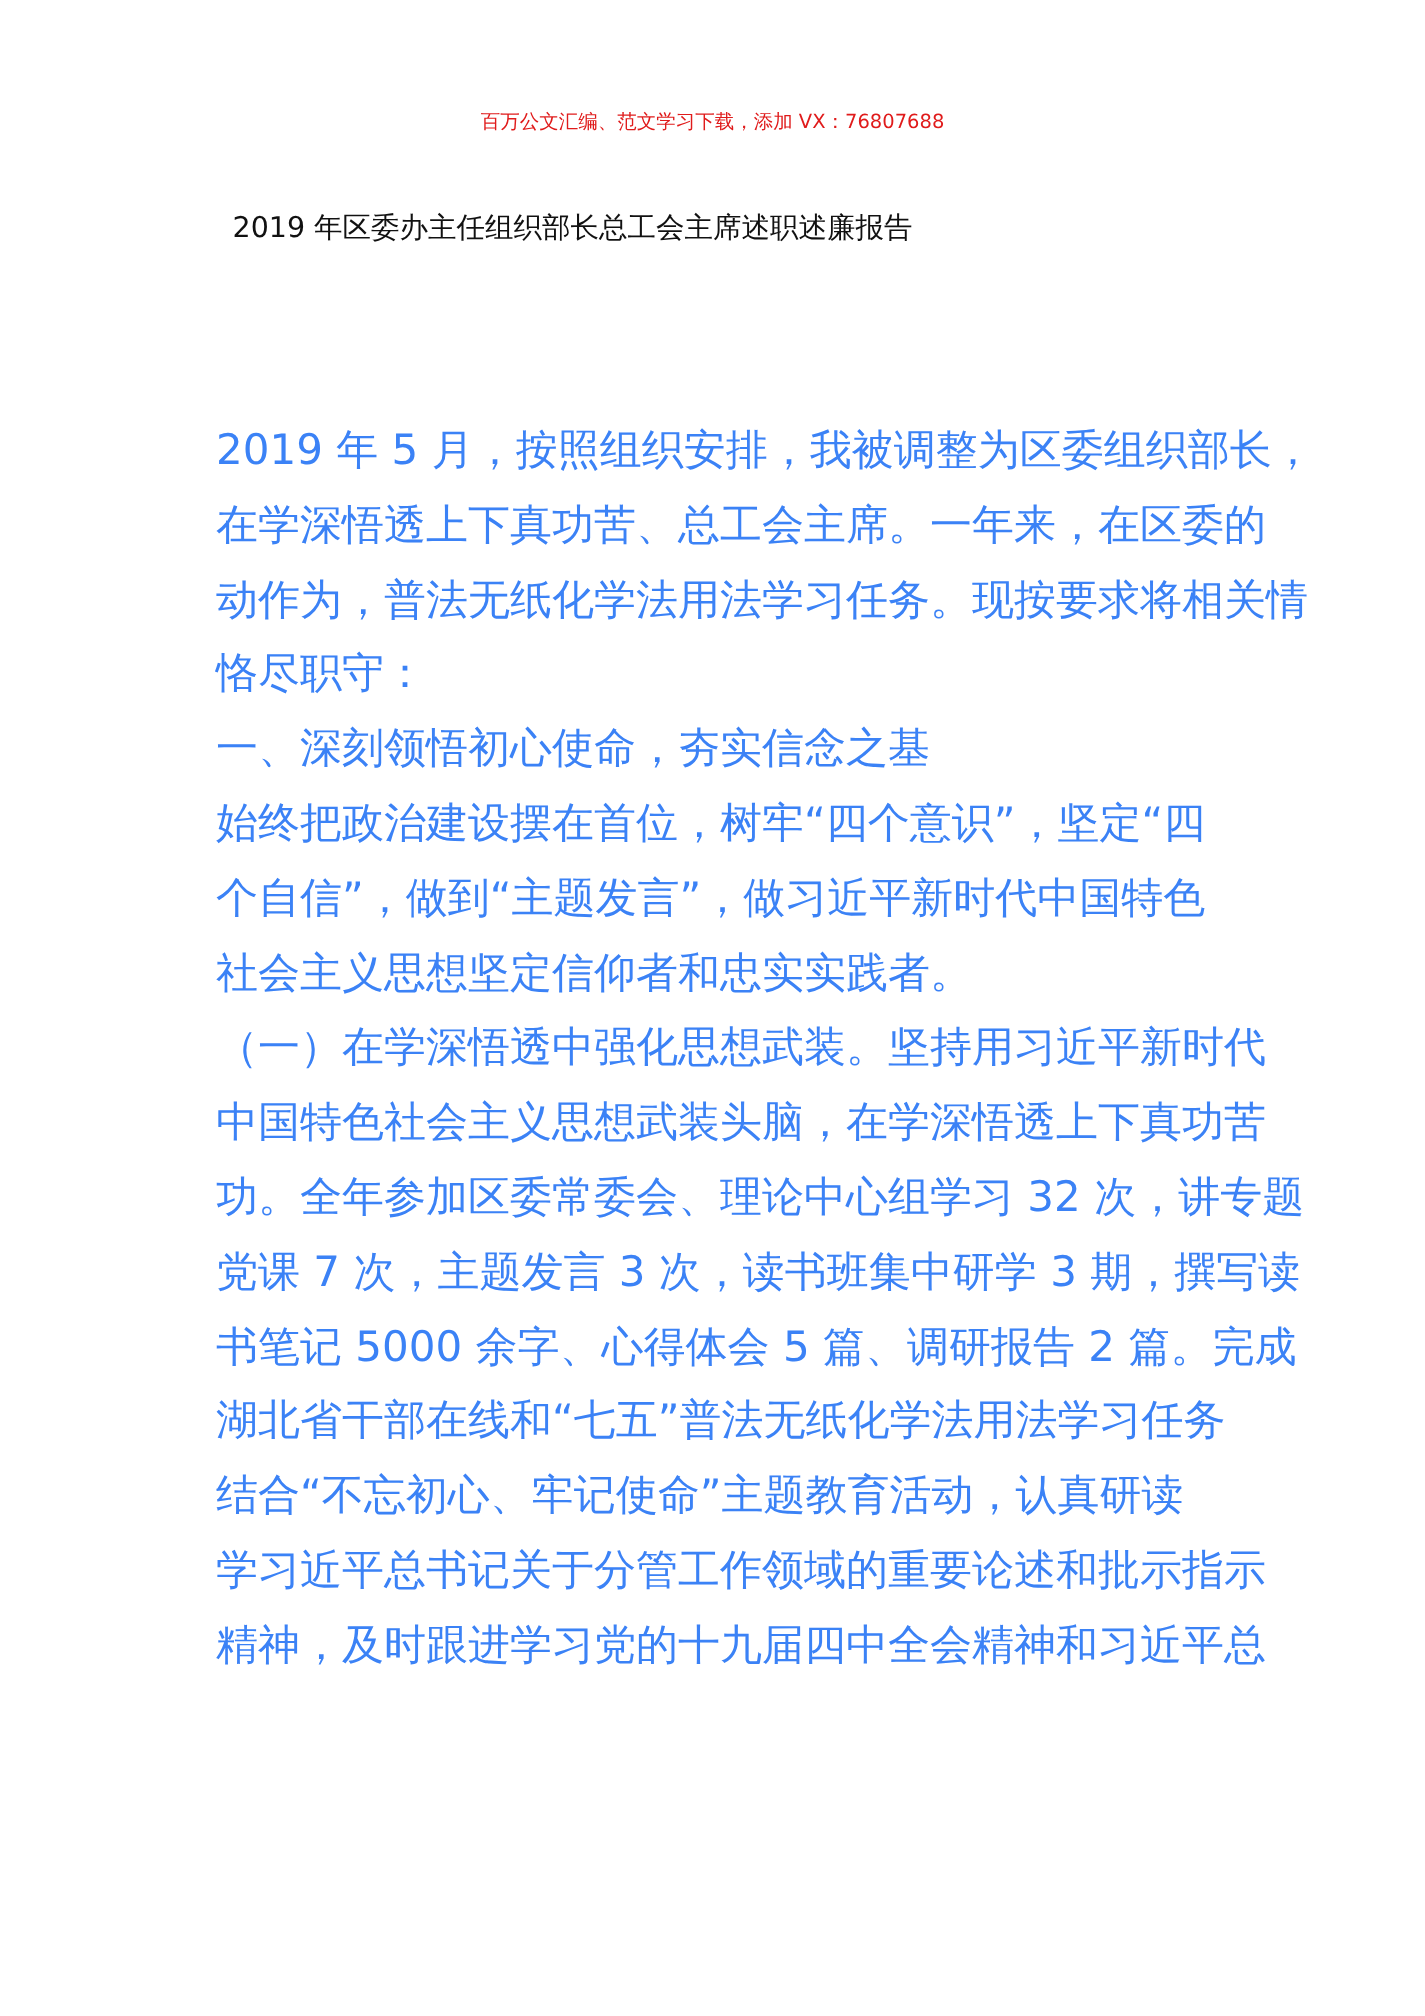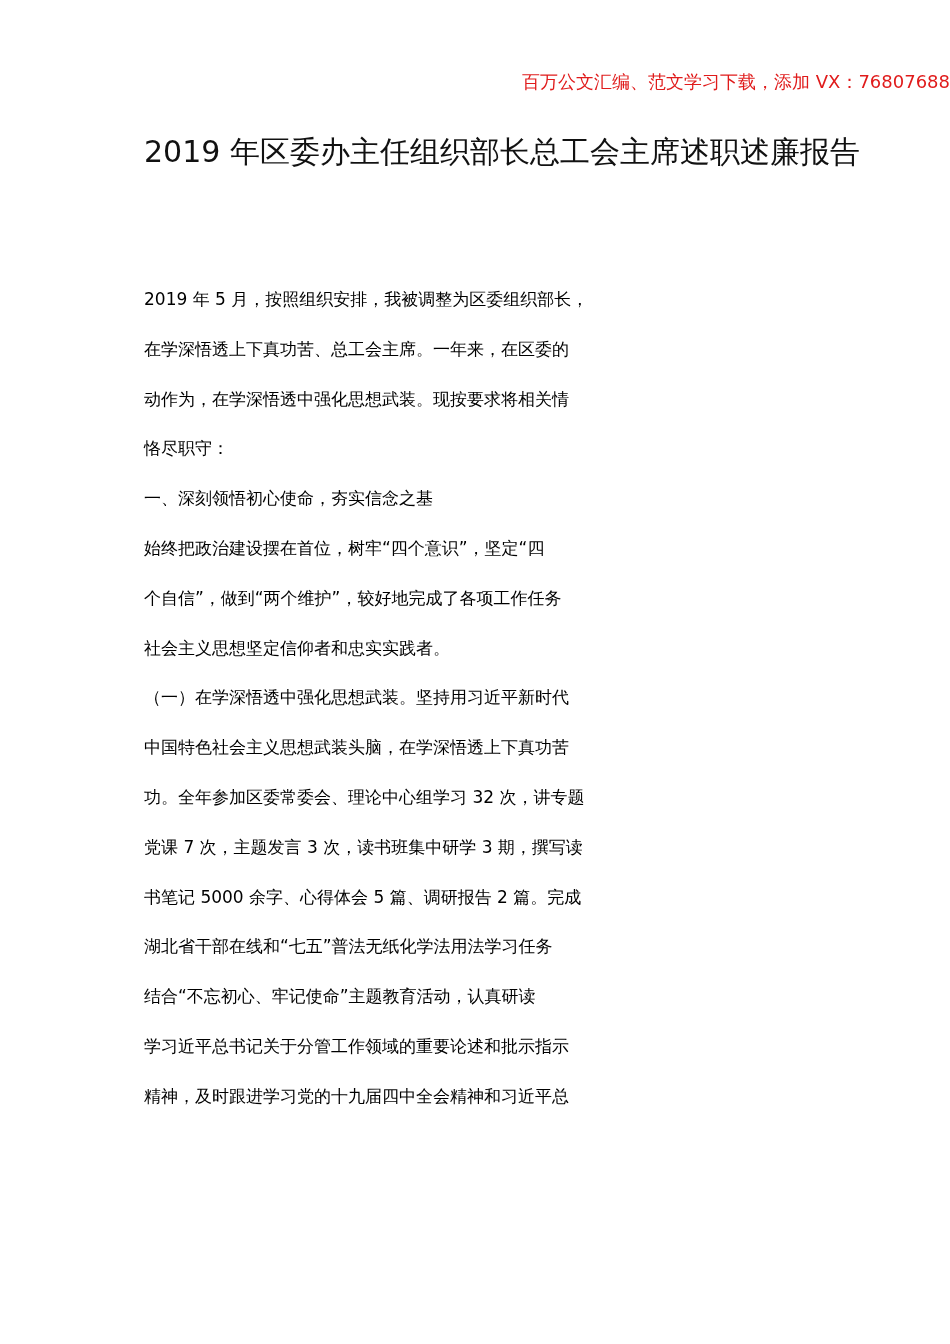--- a/index.html
+++ b/index.html
@@ -1,39 +1,39 @@
 <!DOCTYPE html>
 <html><head>
 <meta charset="utf-8">
 <style>
   html, body { margin: 0; padding: 0; background: #ffffff; }
   body { width: 950px; height: 1344px; position: relative; overflow: hidden;
          font-family: "DejaVu Sans", "Liberation Sans", sans-serif; color: #111111; }
-  .header { position: absolute; top: 68px; left: 0; width: 950px; text-align: right;
-            font-size: 18px; color: #e01b1b; line-height: 28px; white-space: nowrap; }
-  .title { position: absolute; top: 134px; left: 144px; font-size: 30px; line-height: 36px;
+  .header { position: absolute; top: 68px; left: 0; width: 950px; text-align: center;
+            font-size: 13px; color: #e01b1b; line-height: 28px; white-space: nowrap; }
+  .title { position: absolute; top: 134px; left: 155px; font-size: 19px; line-height: 36px;
            white-space: nowrap; color: #111; }
   .body { position: absolute; top: 275px; left: 144px; width: 680px; }
-  .line { height: 49.8px; line-height: 49.8px; font-size: 17px; white-space: nowrap; color: #000000; }
+  .line { height: 49.8px; line-height: 49.8px; font-size: 28px; white-space: nowrap; color: #3b82f6; }
 </style>
 </head>
 <body>
 
 <div class="header">百万公文汇编、范文学习下载，添加 VX：76807688</div>
 
 <div class="title">2019 年区委办主任组织部长总工会主席述职述廉报告</div>
 
 <div class="body">
   <div class="line">2019 年 5 月，按照组织安排，我被调整为区委组织部长，</div>
   <div class="line">在学深悟透上下真功苦、总工会主席。一年来，在区委的</div>
-  <div class="line">动作为，在学深悟透中强化思想武装。现按要求将相关情</div>
+  <div class="line">动作为，普法无纸化学法用法学习任务。现按要求将相关情</div>
   <div class="line">恪尽职守：</div>
   <div class="line">一、深刻领悟初心使命，夯实信念之基</div>
   <div class="line">始终把政治建设摆在首位，树牢“四个意识”，坚定“四</div>
-  <div class="line">个自信”，做到“两个维护”，较好地完成了各项工作任务</div>
+  <div class="line">个自信”，做到“主题发言”，做习近平新时代中国特色</div>
   <div class="line">社会主义思想坚定信仰者和忠实实践者。</div>
   <div class="line">（一）在学深悟透中强化思想武装。坚持用习近平新时代</div>
   <div class="line">中国特色社会主义思想武装头脑，在学深悟透上下真功苦</div>
   <div class="line">功。全年参加区委常委会、理论中心组学习 32 次，讲专题</div>
   <div class="line">党课 7 次，主题发言 3 次，读书班集中研学 3 期，撰写读</div>
   <div class="line">书笔记 5000 余字、心得体会 5 篇、调研报告 2 篇。完成</div>
   <div class="line">湖北省干部在线和“七五”普法无纸化学法用法学习任务</div>
   <div class="line">结合“不忘初心、牢记使命”主题教育活动，认真研读</div>
   <div class="line">学习近平总书记关于分管工作领域的重要论述和批示指示</div>
   <div class="line">精神，及时跟进学习党的十九届四中全会精神和习近平总</div>

